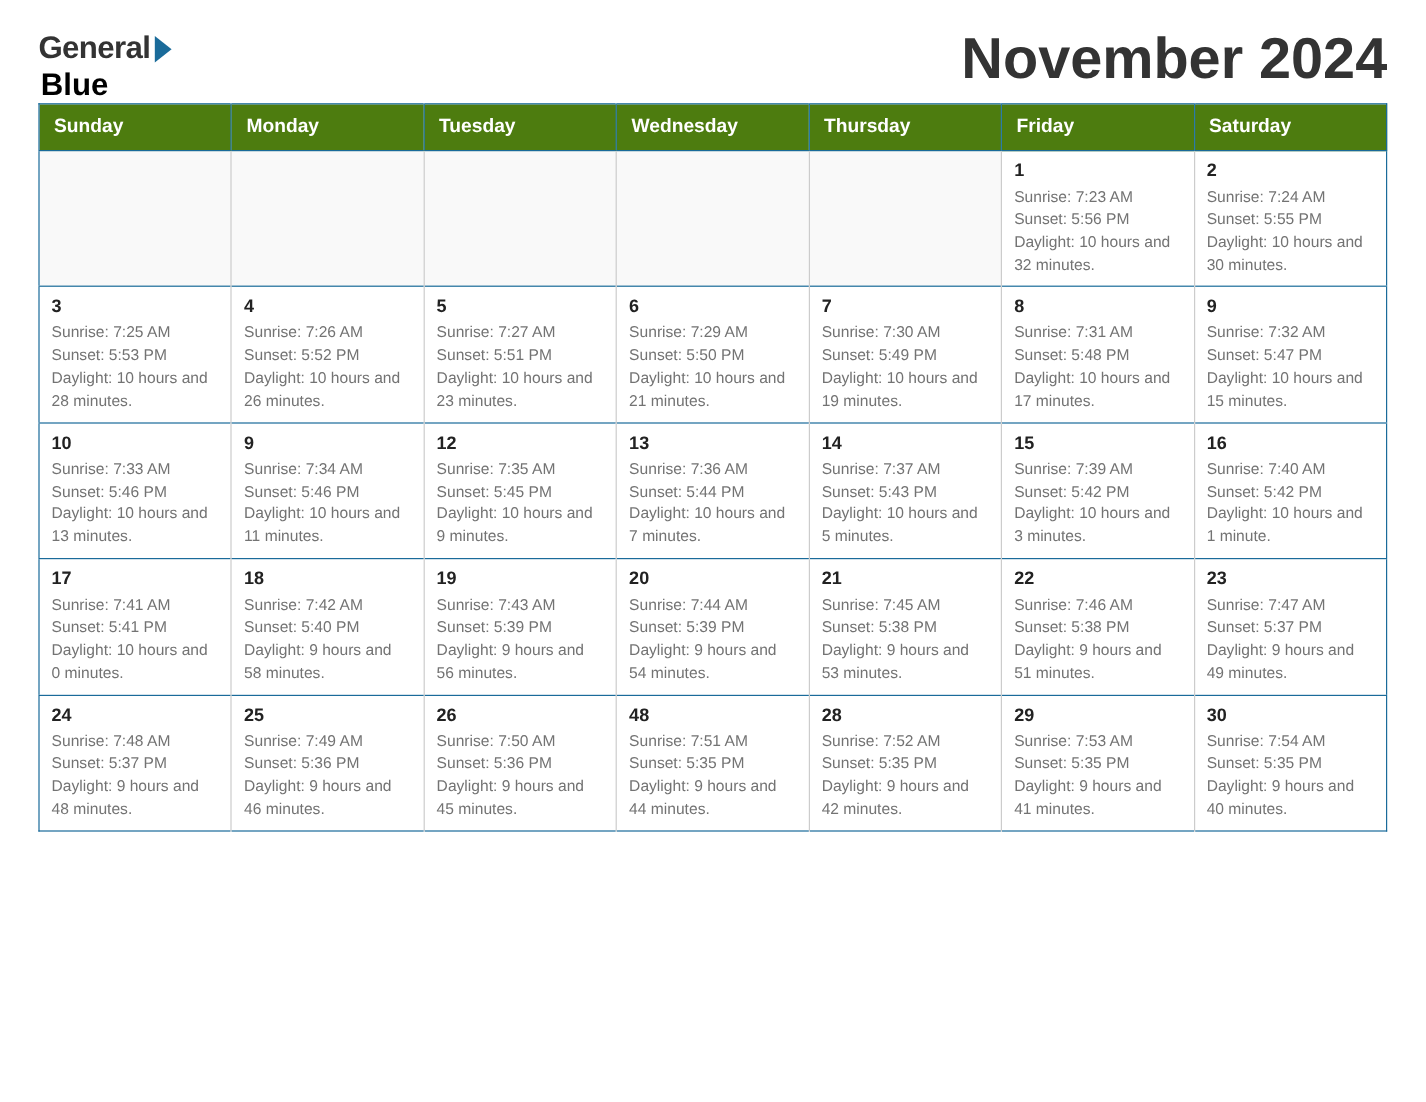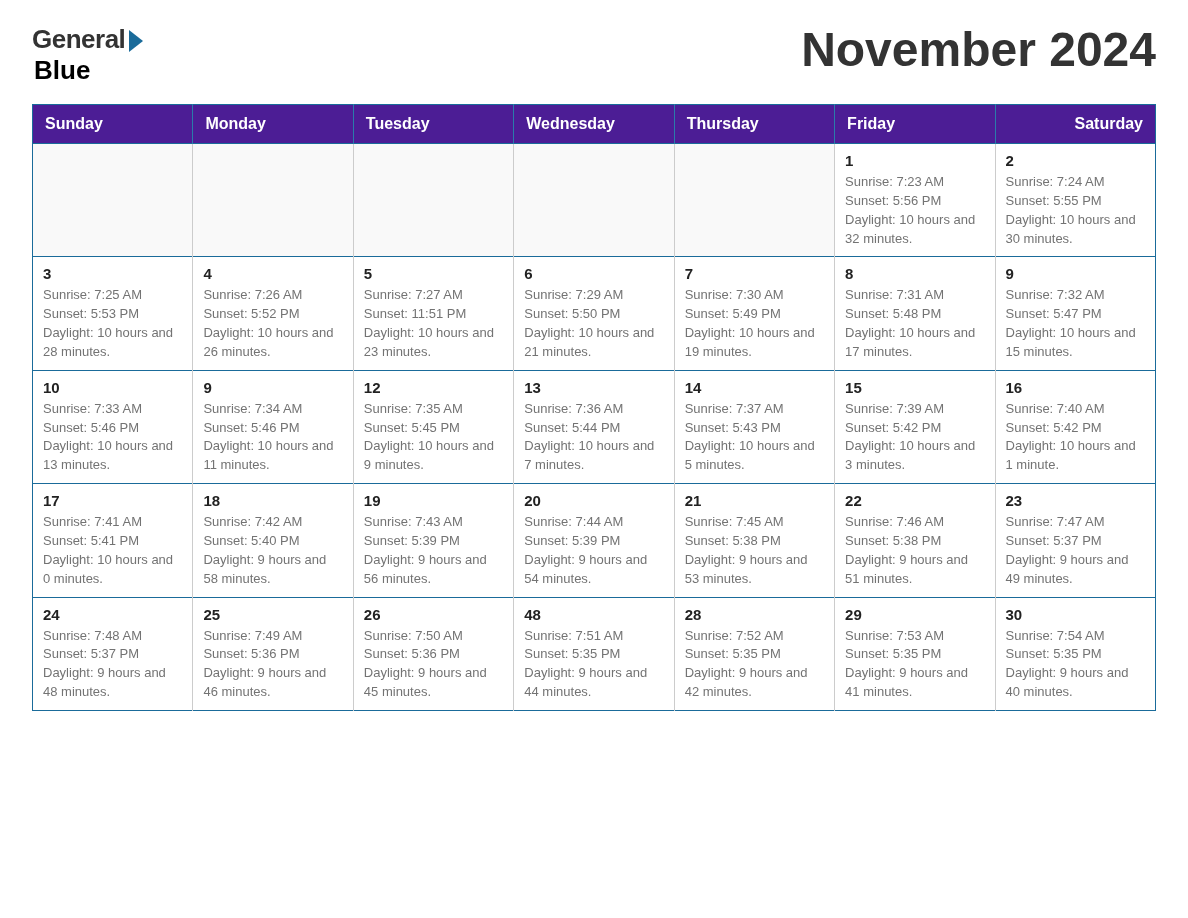--- a/index.html
+++ b/index.html
@@ -8,21 +8,20 @@
       background: #fff;
       color: #333;
       padding: 24px 32px;
       width: 1188px;
       min-height: 918px;
     }
     .header {
       display: flex;
       justify-content: space-between;
       align-items: flex-start;
-      margin-bottom: 18px;
       gap: 16px;
     }
     .logo {
       display: flex;
       flex-direction: column;
       align-items: flex-start;
     }
     .logo-top {
       display: flex;
       align-items: center;
@@ -60,31 +59,30 @@
       font-size: 20px;
       color: #555;
       margin-top: 4px;
     }
     .calendar {
       width: 100%;
       border-collapse: collapse;
       border: 1.5px solid #1a6b9a;
     }
     .calendar thead tr th {
-      background: #4c1d95;
+      background: #4d7c0f;
       color: #fff;
       font-size: 16px;
       font-weight: bold;
       padding: 10px 12px;
       text-align: left;
       border-right: 1px solid #2a7baa;
     }
     .calendar thead tr th:last-child {
       border-right: none;
-      text-align: right;
     }
     .calendar tbody tr td {
       vertical-align: top;
       padding: 8px 10px;
       border-top: 1.5px solid #1a6b9a;
       border-right: 1px solid #ccc;
       font-size: 13px;
       color: #444;
       width: 14.28%;
       min-height: 100px;
@@ -165,21 +163,21 @@
         </td>
         <td>
           <span class="day-num">4</span>
           <div class="day-info">Sunrise: 7:26 AM
 Sunset: 5:52 PM
 Daylight: 10 hours and 26 minutes.</div>
         </td>
         <td>
           <span class="day-num">5</span>
           <div class="day-info">Sunrise: 7:27 AM
-Sunset: 11:51 PM
+Sunset: 5:51 PM
 Daylight: 10 hours and 23 minutes.</div>
         </td>
         <td>
           <span class="day-num">6</span>
           <div class="day-info">Sunrise: 7:29 AM
 Sunset: 5:50 PM
 Daylight: 10 hours and 21 minutes.</div>
         </td>
         <td>
           <span class="day-num">7</span>

